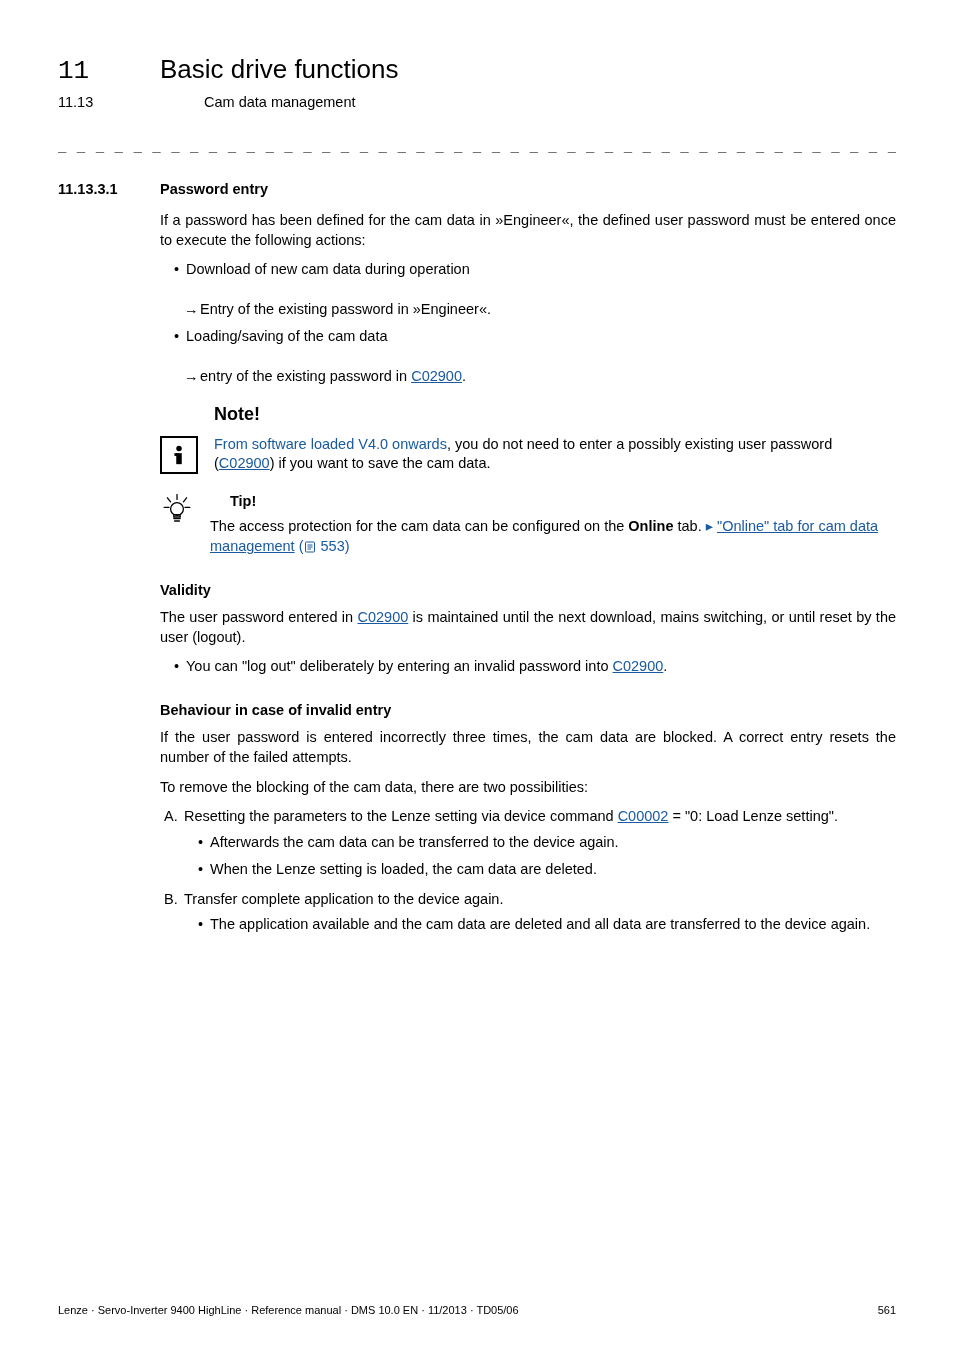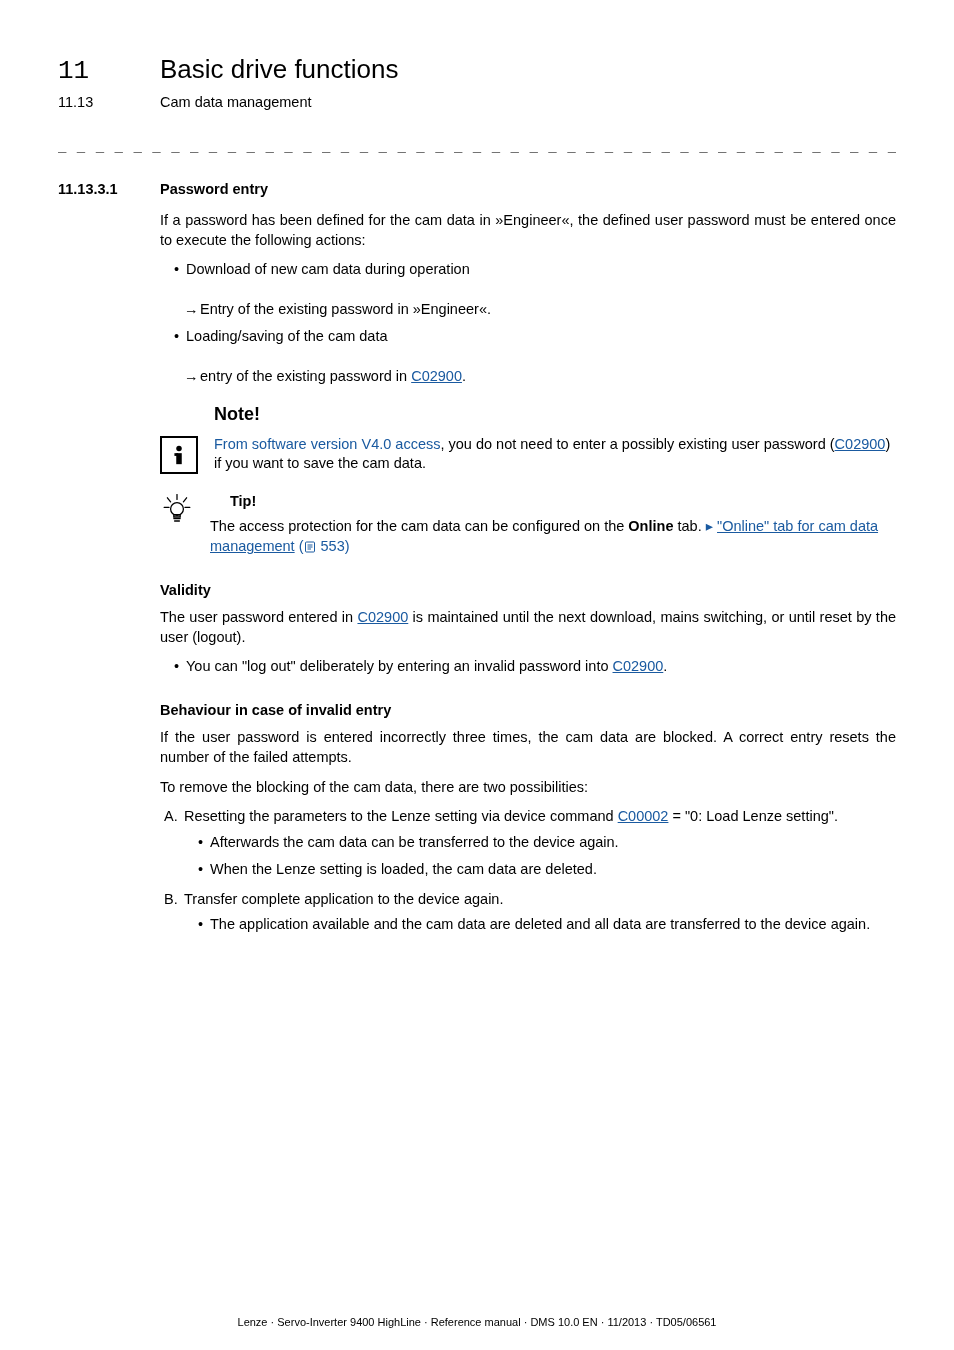--- a/index.html
+++ b/index.html
@@ -9,21 +9,21 @@
     margin: 0;
     padding: 52px 58px 40px 58px;
     width: 954px;
     box-sizing: border-box;
     line-height: 1.35;
   }
   .header-block { margin-bottom: 6px; }
   .chapter-line { display: flex; align-items: baseline; }
   .chapter-num { font-size: 26px; font-weight: 400; width: 102px; font-family: Liberation Mono, monospace; }
   .chapter-title { font-size: 26px; font-weight: 400; }
-  .section-line { display: flex; align-items: flex-start; margin-top: 4px; }
+  .section-line { display: flex; align-items: flex-start; margin-top: 4px; gap: 44px; }
   .section-num { font-size: 14.5px; width: 102px; }
   .section-title { font-size: 14.5px; }
   .dashed-rule {
     margin-top: 22px;
     margin-bottom: 26px;
     letter-spacing: 1px;
     font-family: monospace;
     font-size: 14px;
     white-space: nowrap;
     overflow: hidden;
@@ -61,25 +61,25 @@
   .ordered-list > li { position: relative; padding-left: 24px; margin-bottom: 8px; }
   .ol-marker { position: absolute; left: 4px; top: 0; }
   .ordered-list ul.bullets { margin-top: 6px; }
   .page-ref-icon {
     display: inline-block;
     vertical-align: -2px;
     margin-right: 1px;
   }
   .footer {
     position: absolute;
-    bottom: 20px;
+    bottom: 32px;
     left: 58px;
     right: 58px;
     display: flex;
-    justify-content: center;
+    justify-content: space-between;
     font-size: 11px;
     color: #000;
   }
   .info-svg { width: 22px; height: 22px; }
 </style>
 </head>
 <body>
 
 <div class="header-block">
   <div class="chapter-line">
@@ -122,21 +122,21 @@
     <div class="note-icon-box">
       <svg class="info-svg" viewBox="0 0 24 24">
         <circle cx="12" cy="5" r="3" fill="#000"></circle>
         <rect x="9" y="10" width="6" height="12" fill="#000"></rect>
         <rect x="7" y="10" width="4" height="3" fill="#000"></rect>
       </svg>
     </div>
     <div class="note-content">
       <div class="note-title">Note!</div>
       <div class="note-body">
-        <span class="blue-text">From software version V4.0 access</span><span>, you do not need to enter a possibly existing user password (</span><a class="link">C02900</a><span>) if you want to save the cam data.</span>
+        <span class="blue-text">From software loaded V4.0 onwards</span><span>, you do not need to enter a possibly existing user password (</span><a class="link">C02900</a><span>) if you want to save the cam data.</span>
       </div>
     </div>
   </div>
 
   <div class="tip-box">
     <div class="tip-icon">
       <svg viewBox="0 0 40 40" width="32" height="32">
         <g stroke="#000" stroke-width="1.6" fill="none" stroke-linecap="round">
           <line x1="20" y1="2" x2="20" y2="8"></line>
           <line x1="8" y1="6" x2="12" y2="11"></line>

